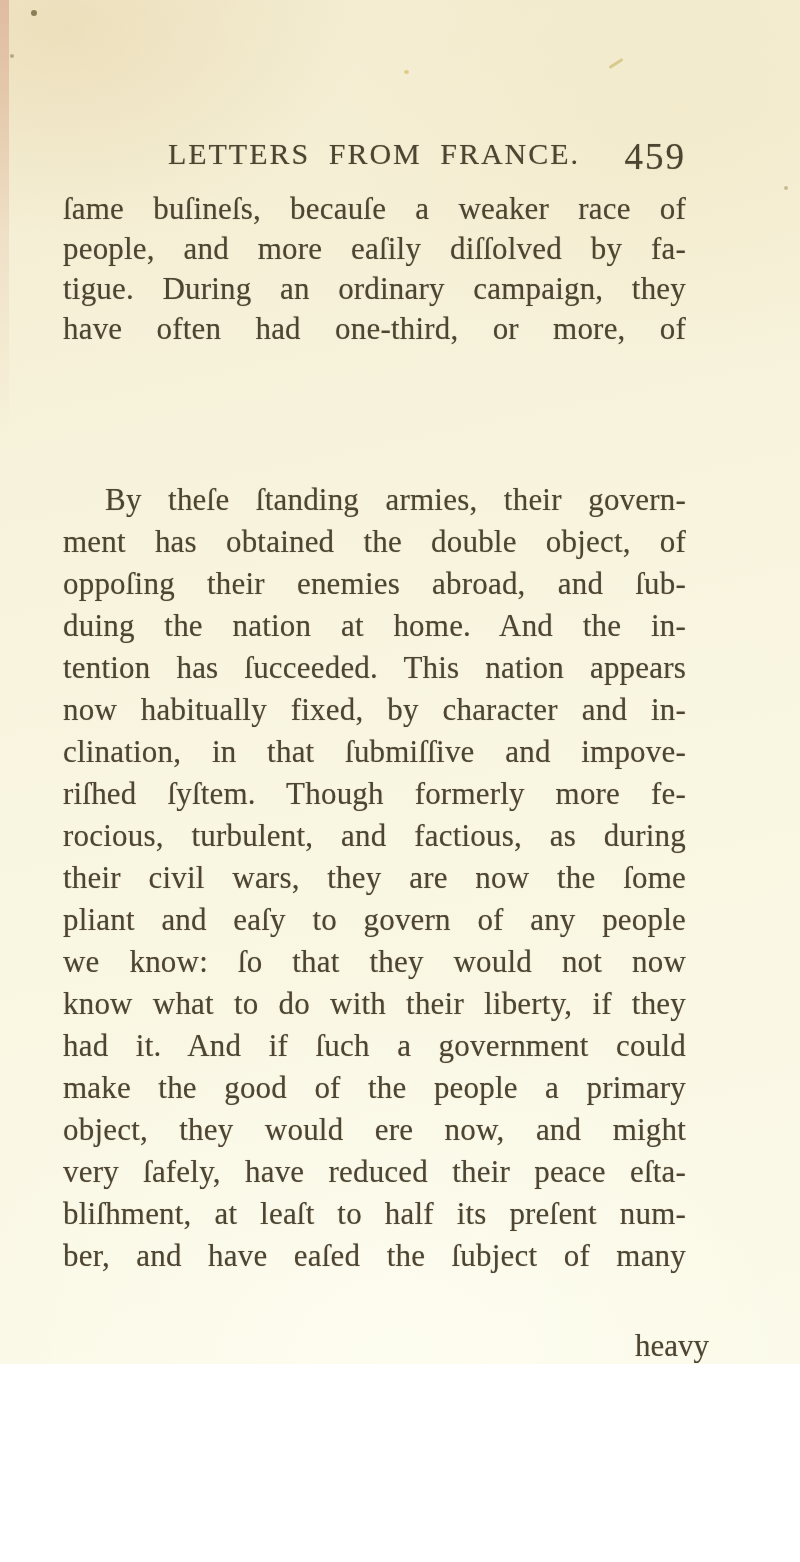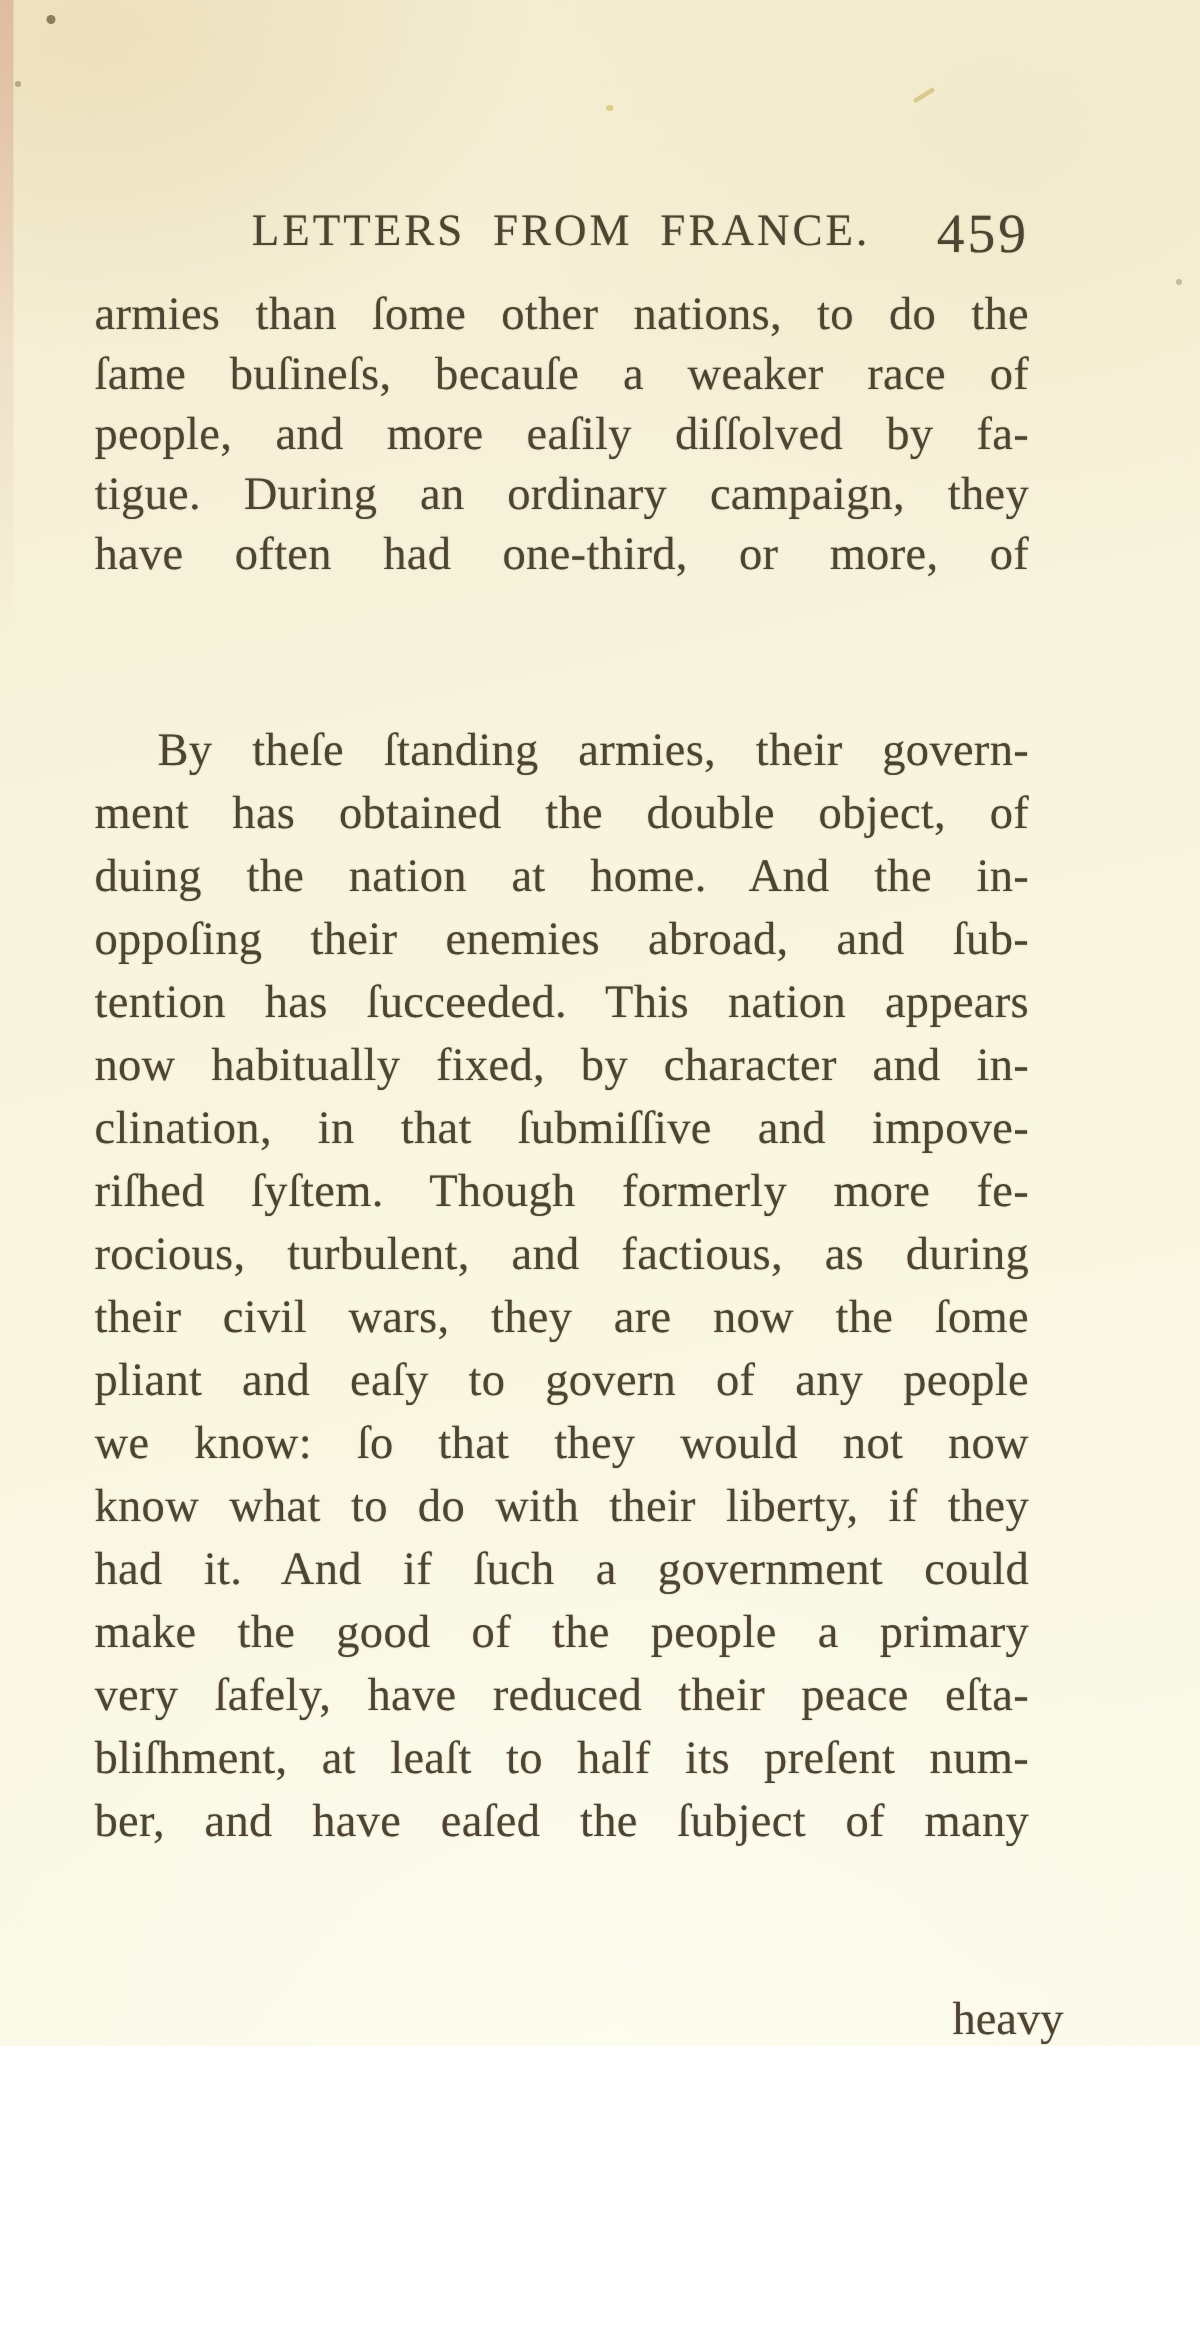--- a/index.html
+++ b/index.html
@@ -68,43 +68,43 @@
 
 <div class="page">
   <div class="edge-tint"></div>
 
   <div class="running-head">
     <span class="running-title">LETTERS FROM FRANCE.</span>
     <span class="folio">459</span>
   </div>
 
   <div class="para p1">
-    <div class="line j">armies than ſome other nations, to do the</div>
     <div class="line j">ſame buſineſs, becauſe a weaker race of</div>
     <div class="line j">people, and more eaſily diſſolved by fa-</div>
     <div class="line j">tigue. During an ordinary campaign, they</div>
     <div class="line j">have often had one-third, or more, of</div>
   </div>
 
   <div class="para p2">
     <div class="line j indent">By theſe ſtanding armies, their govern-</div>
     <div class="line j">ment has obtained the double object, of</div>
+    <div class="line j">oppoſing their enemies abroad, and ſub-</div>
     <div class="line j">duing the nation at home. And the in-</div>
-    <div class="line j">oppoſing their enemies abroad, and ſub-</div>
     <div class="line j">tention has ſucceeded. This nation appears</div>
     <div class="line j">now habitually fixed, by character and in-</div>
     <div class="line j">clination, in that ſubmiſſive and impove-</div>
     <div class="line j">riſhed ſyſtem. Though formerly more fe-</div>
     <div class="line j">rocious, turbulent, and factious, as during</div>
     <div class="line j">their civil wars, they are now the ſome</div>
     <div class="line j">pliant and eaſy to govern of any people</div>
     <div class="line j">we know: ſo that they would not now</div>
     <div class="line j">know what to do with their liberty, if they</div>
     <div class="line j">had it. And if ſuch a government could</div>
     <div class="line j">make the good of the people a primary</div>
+    <div class="line j">object, they would ere now, and might</div>
     <div class="line j">very ſafely, have reduced their peace eſta-</div>
     <div class="line j">bliſhment, at leaſt to half its preſent num-</div>
     <div class="line j">ber, and have eaſed the ſubject of many</div>
   </div>
 
   <div class="catchword-row">heavy</div>
 
   <div>
     <div class="speck sp1"></div>
     <div class="speck sp2"></div>

